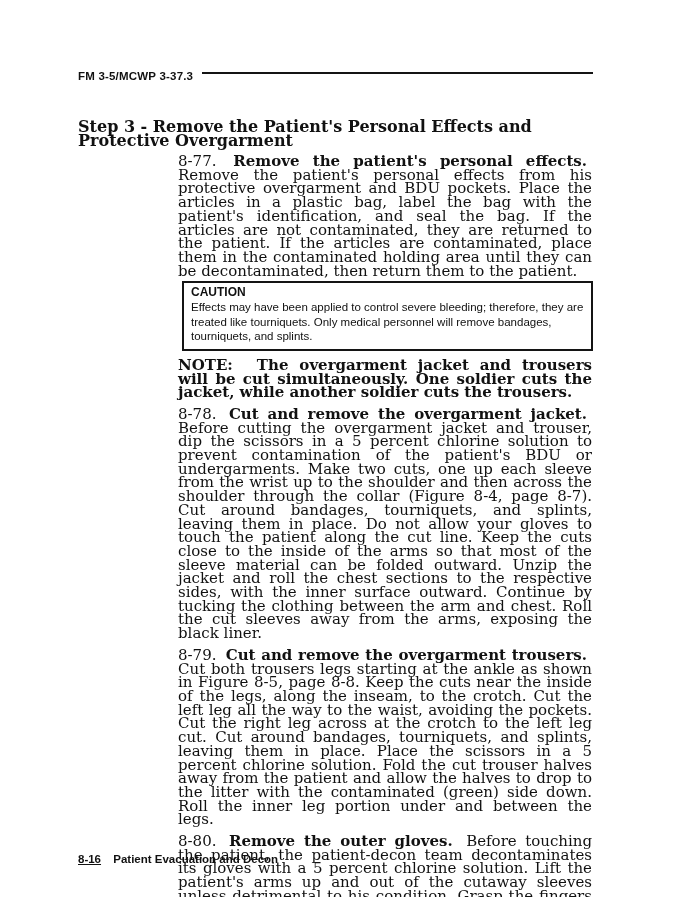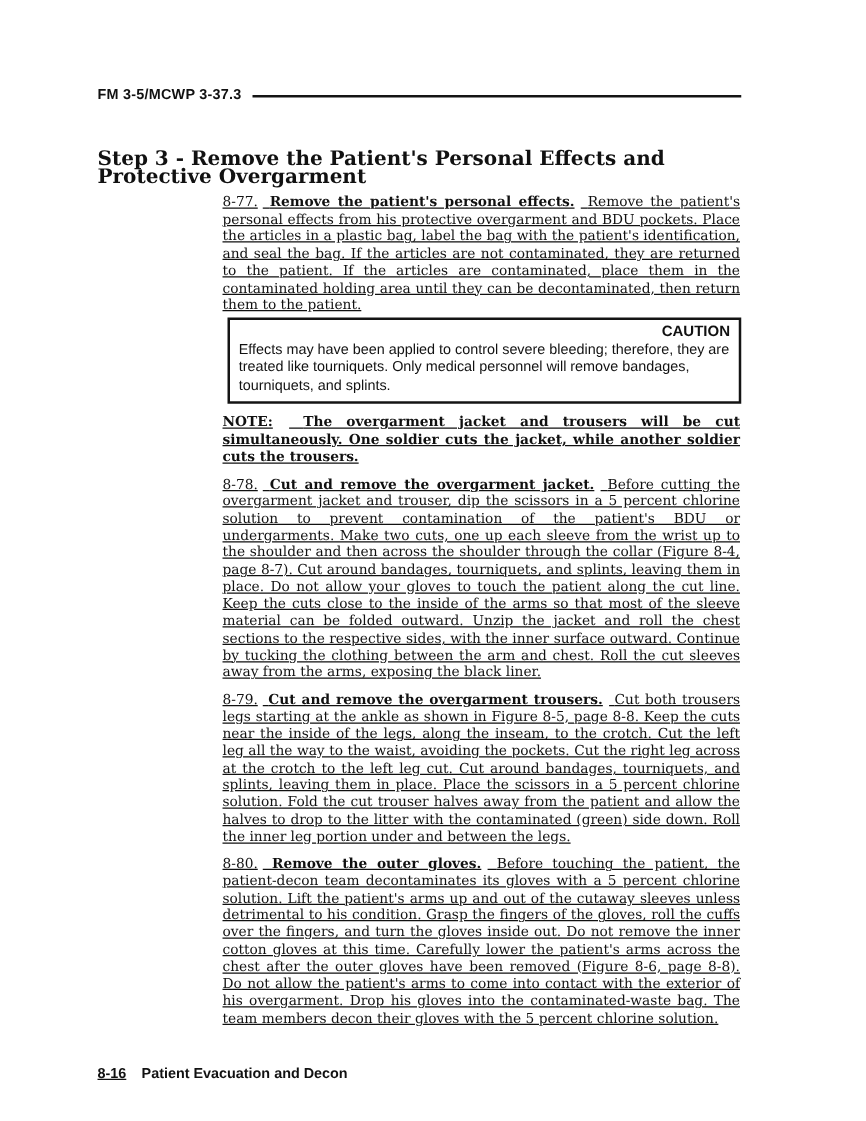--- a/index.html
+++ b/index.html
@@ -16,21 +16,20 @@
     overflow: hidden;
     font-family: "DejaVu Serif", serif;
   }
   
   .running-header {
     position: absolute;
     left: 78px;
     top: 70px;
     width: 515px;
     display: flex;
-    align-items: center;
     gap: 9px;
   }
   .doc-id {
     font-family: "Liberation Sans", sans-serif;
     font-weight: bold;
     font-size: 11.5px;
     letter-spacing: 0.2px;
     white-space: nowrap;
   }
   .header-rule {
@@ -48,42 +47,41 @@
   }
   .step-heading {
     font-size: 16px;
     font-weight: bold;
     line-height: 14px;
     margin: 0;
   }
   .para {
     margin: 8px 0 0 100px;
     width: 414px;
-    font-size: 11px;
+    font-size: 15px;
     line-height: 13.7px;
     text-align: justify;
-    text-decoration: underline;
   }
   .para-first {
     margin-top: 7px;
   }
   .pnum { margin-right: 4px; }
   .plead { font-weight: bold; margin-right: 5px; }
   
   .caution-box {
     margin: 3px 0 0 104px;
     width: 393px;
     border: 2px solid #141414;
     padding: 2px 7px 5px 7px;
     font-family: "Liberation Sans", sans-serif;
     font-size: 11.5px;
     line-height: 14.5px;
   }
   .caution-title {
-    text-align: right;
+    text-align: left;
     font-weight: bold;
     font-size: 12px;
     line-height: 15px;
   }
   
   .note {
     font-weight: bold;
   }
   .note-label { margin-right: 13px; }
   

